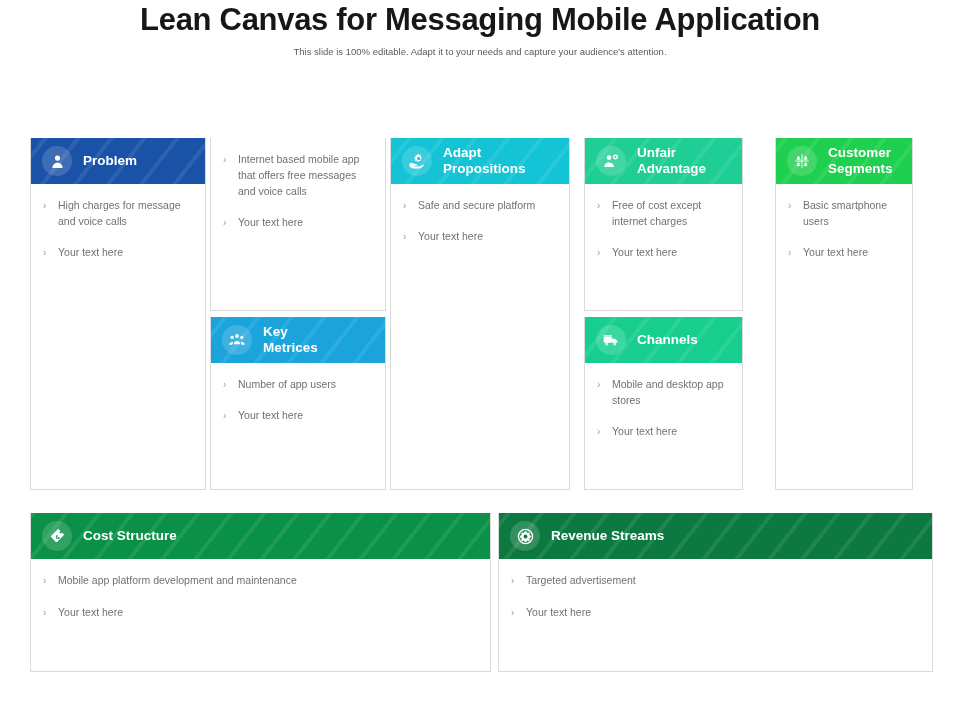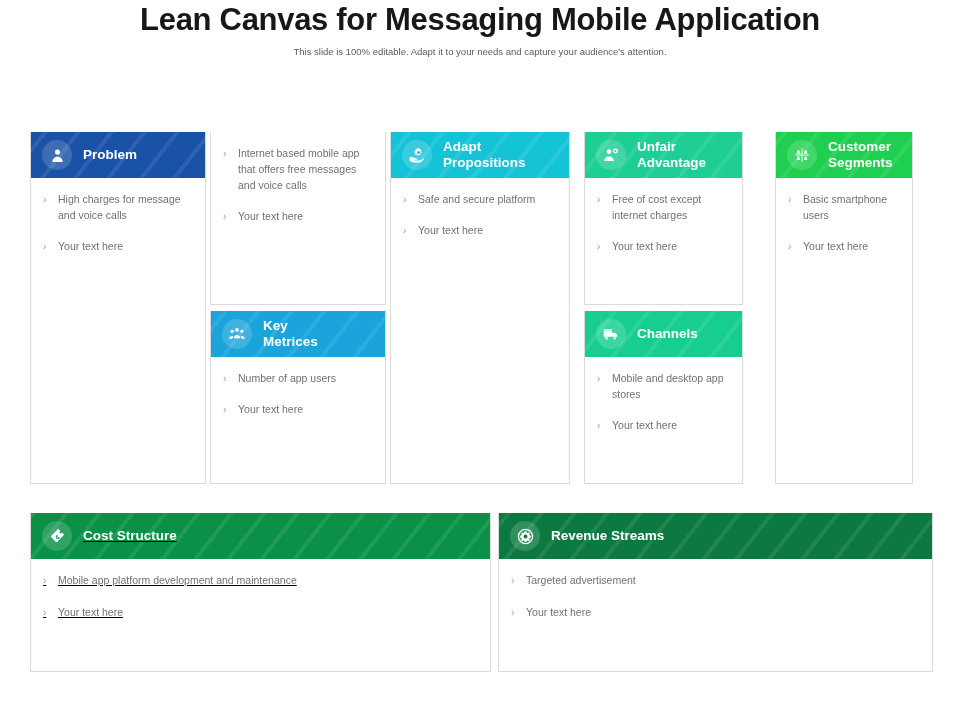--- a/index.html
+++ b/index.html
@@ -16,21 +16,21 @@
   .slide-title {
     font-size: 31px; font-weight: bold; color: #171717;
     letter-spacing: -0.3px; line-height: 1.1;
   }
   .slide-subtitle {
     margin-top: 9px; font-size: 9.5px; color: #5b5b5b; font-weight: normal;
   }
 
   
   .canvas {
-    position: absolute; left: 30px; top: 132px;
+    position: absolute; left: 30px; top: 138px;
     width: 903px;
     display: flex; gap: 4px;
   }
   .col { display: flex; flex-direction: column; gap: 6px; }
   .col-1 { width: 176px; }
   .col-2 { width: 176px; }
   .col-3 { width: 180px; }
   .col-4 { width: 159px; margin-left: 10px; }
   .col-5 { width: 166px; padding-left: 28px; }
 
@@ -95,21 +95,21 @@
   .bottom {
     position: absolute; left: 30px; top: 513px;
     width: 903px;
     display: flex; gap: 7px;
   }
   .bcard {
     background: #fff; border: 1px solid #dadada; border-top: none;
     display: flex; flex-direction: column;
     height: 159px;
   }
-  .bcard.b-left  { width: 461px; text-decoration: underline; }
+  .bcard.b-left  { width: 461px; }
   .bcard.b-right { width: 435px; }
   .bcard .hdr { height: 46px; }
   .bcard .bullets { padding: 14px 10px 0 12px; }
   .bcard .bullet { font-size: 10.5px; margin-bottom: 16px; }
 </style>
 </head>
 <body>
 
 <div class="slide">
 

